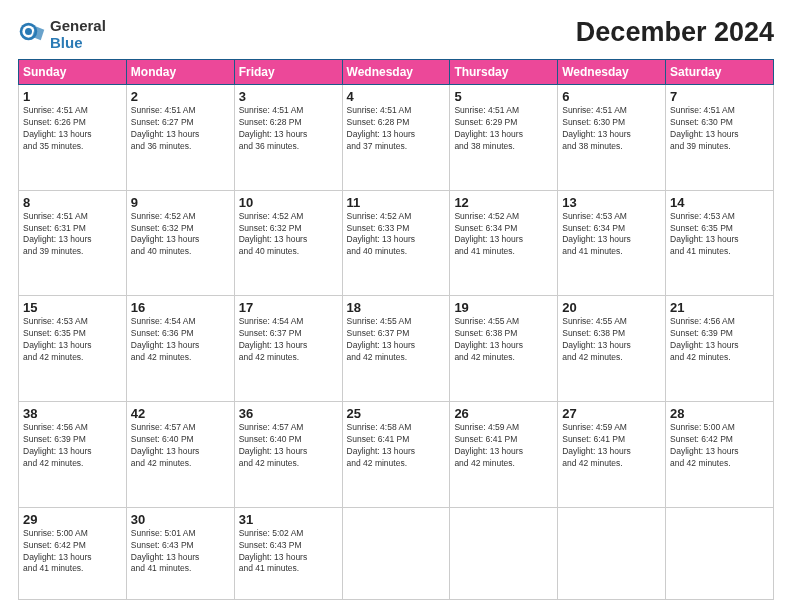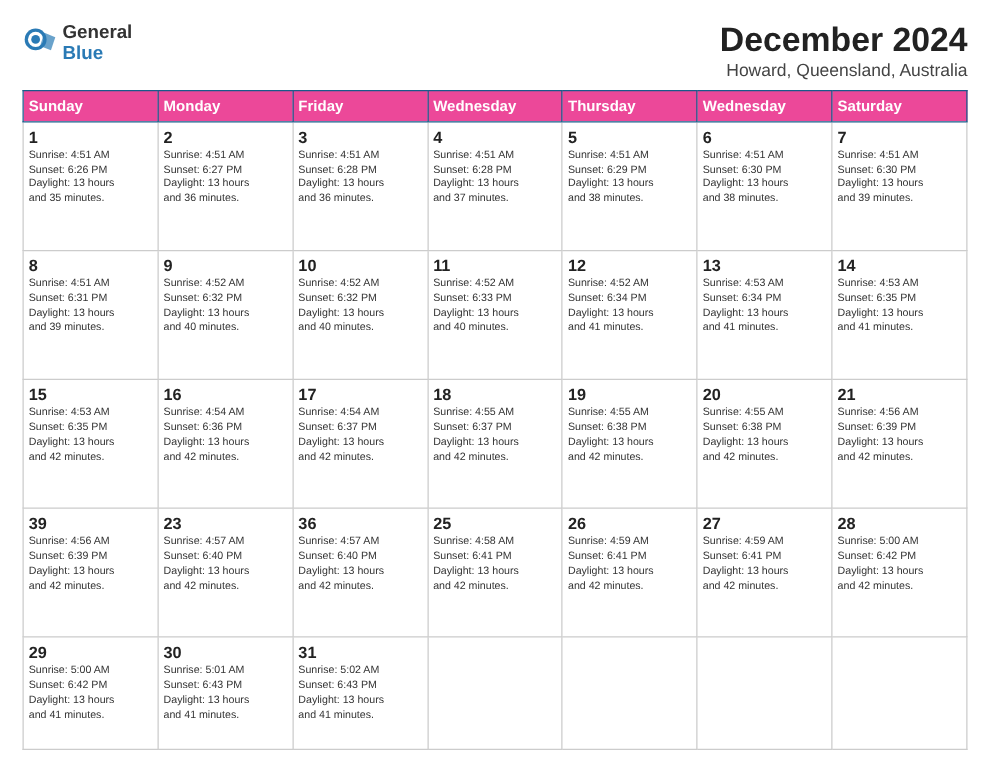--- a/index.html
+++ b/index.html
@@ -108,21 +108,20 @@
         <circle cx="12" cy="12" r="4" fill="#2a7ab5"></circle>
         <polygon points="20,6 30,10 26,22 16,18" fill="#2a7ab5" opacity="0.7"></polygon>
       </svg>
       <div class="logo-text">
         <div><span class="logo-general">General</span></div>
         <div><span class="logo-blue">Blue</span></div>
       </div>
     </div>
     <div class="title-block">
       <div class="month-title">December 2024</div>
-      <div class="subtitle">Howard, Queensland, Australia</div>
     </div>
   </div>
 
   <table class="calendar">
     <thead>
       <tr id="header-row">
           <th>Sunday</th>
           <th>Monday</th>
           <th>Friday</th>
           <th>Wednesday</th>
@@ -322,30 +321,30 @@
         <div class="day-info">
           Sunrise: 4:56 AM<br>
           Sunset: 6:39 PM<br>
           Daylight: 13 hours<br>
           and 42 minutes.
         </div>
       </td>
         </tr>
         <tr>
           <td>
-        <span class="day-num">39</span>
+        <span class="day-num">38</span>
         <div class="day-info">
           Sunrise: 4:56 AM<br>
           Sunset: 6:39 PM<br>
           Daylight: 13 hours<br>
           and 42 minutes.
         </div>
       </td>
           <td>
-        <span class="day-num">23</span>
+        <span class="day-num">42</span>
         <div class="day-info">
           Sunrise: 4:57 AM<br>
           Sunset: 6:40 PM<br>
           Daylight: 13 hours<br>
           and 42 minutes.
         </div>
       </td>
           <td>
         <span class="day-num">36</span>
         <div class="day-info">

